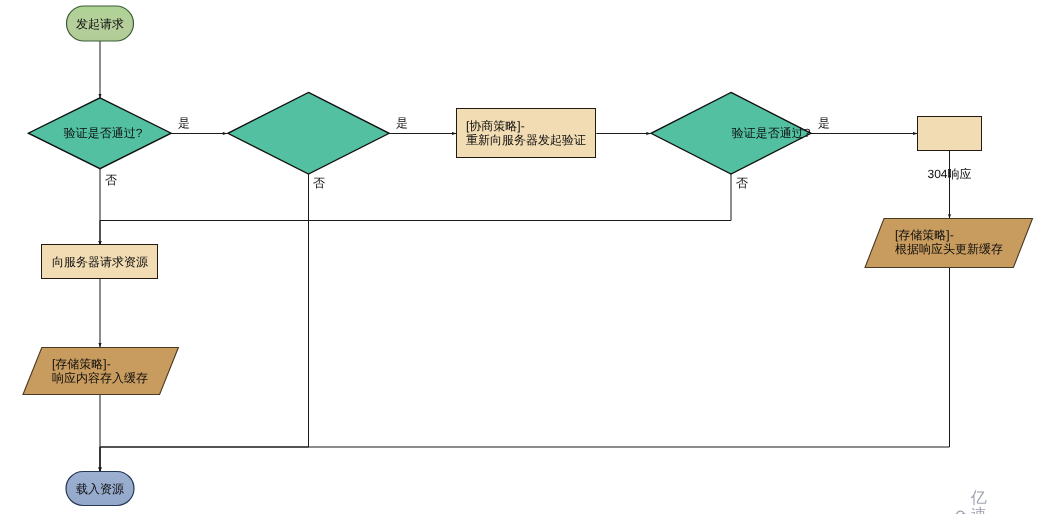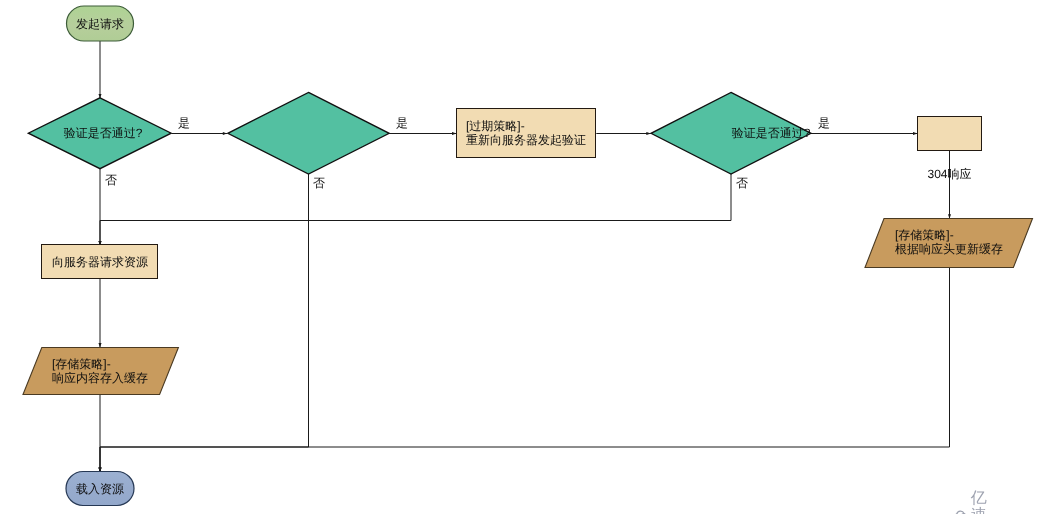--- a/index.html
+++ b/index.html
@@ -73,21 +73,21 @@
       <rect x="917.5" y="116.5" width="64" height="34" fill="#f2dcb3" stroke="#231a12" stroke-width="1"></rect>
       <path d="M884,218.5 L1032.5,218.5 L1013.4,267.5 L865,267.5 Z" fill="#c89b5e" stroke="#4a3a22" stroke-width="1.1"></path>
       <rect x="41.5" y="244.5" width="116" height="34" fill="#f2dcb3" stroke="#231a12" stroke-width="1"></rect>
       <path d="M41.8,347.5 L178.4,347.5 L159.6,394.5 L23,394.5 Z" fill="#c89b5e" stroke="#4a3a22" stroke-width="1.1"></path>
       <rect x="66" y="471.5" width="68" height="34" rx="17" ry="17" fill="url(#gEnd)" stroke="#263854" stroke-width="1.2"></rect>
     </g>
   </svg>
 
   <div class="nlabel" style="left:100px;top:23.5px;">发起请求</div>
   <div class="nlabel" style="left:103px;top:133px;">验证是否通过?</div>
-  <div class="nlabel left" style="left:526px;top:132.5px;">[过期策略]-
+  <div class="nlabel left" style="left:526px;top:132.5px;">[协商策略]-
 重新向服务器发起验证</div>
   <div class="nlabel" style="left:735px;top:133px;margin-left:36px;">验证是否通过?</div>
   <div class="nlabel" style="left:949.5px;top:133px;margin-top:41px;">304响应</div>
   <div class="nlabel left" style="left:949px;top:241.5px;">[存储策略]-
 根据响应头更新缓存</div>
   <div class="nlabel" style="left:100px;top:262px;">向服务器请求资源</div>
   <div class="nlabel left" style="left:100px;top:371px;">[存储策略]-
 响应内容存入缓存</div>
   <div class="nlabel" style="left:100px;top:488.5px;">载入资源</div>
 

